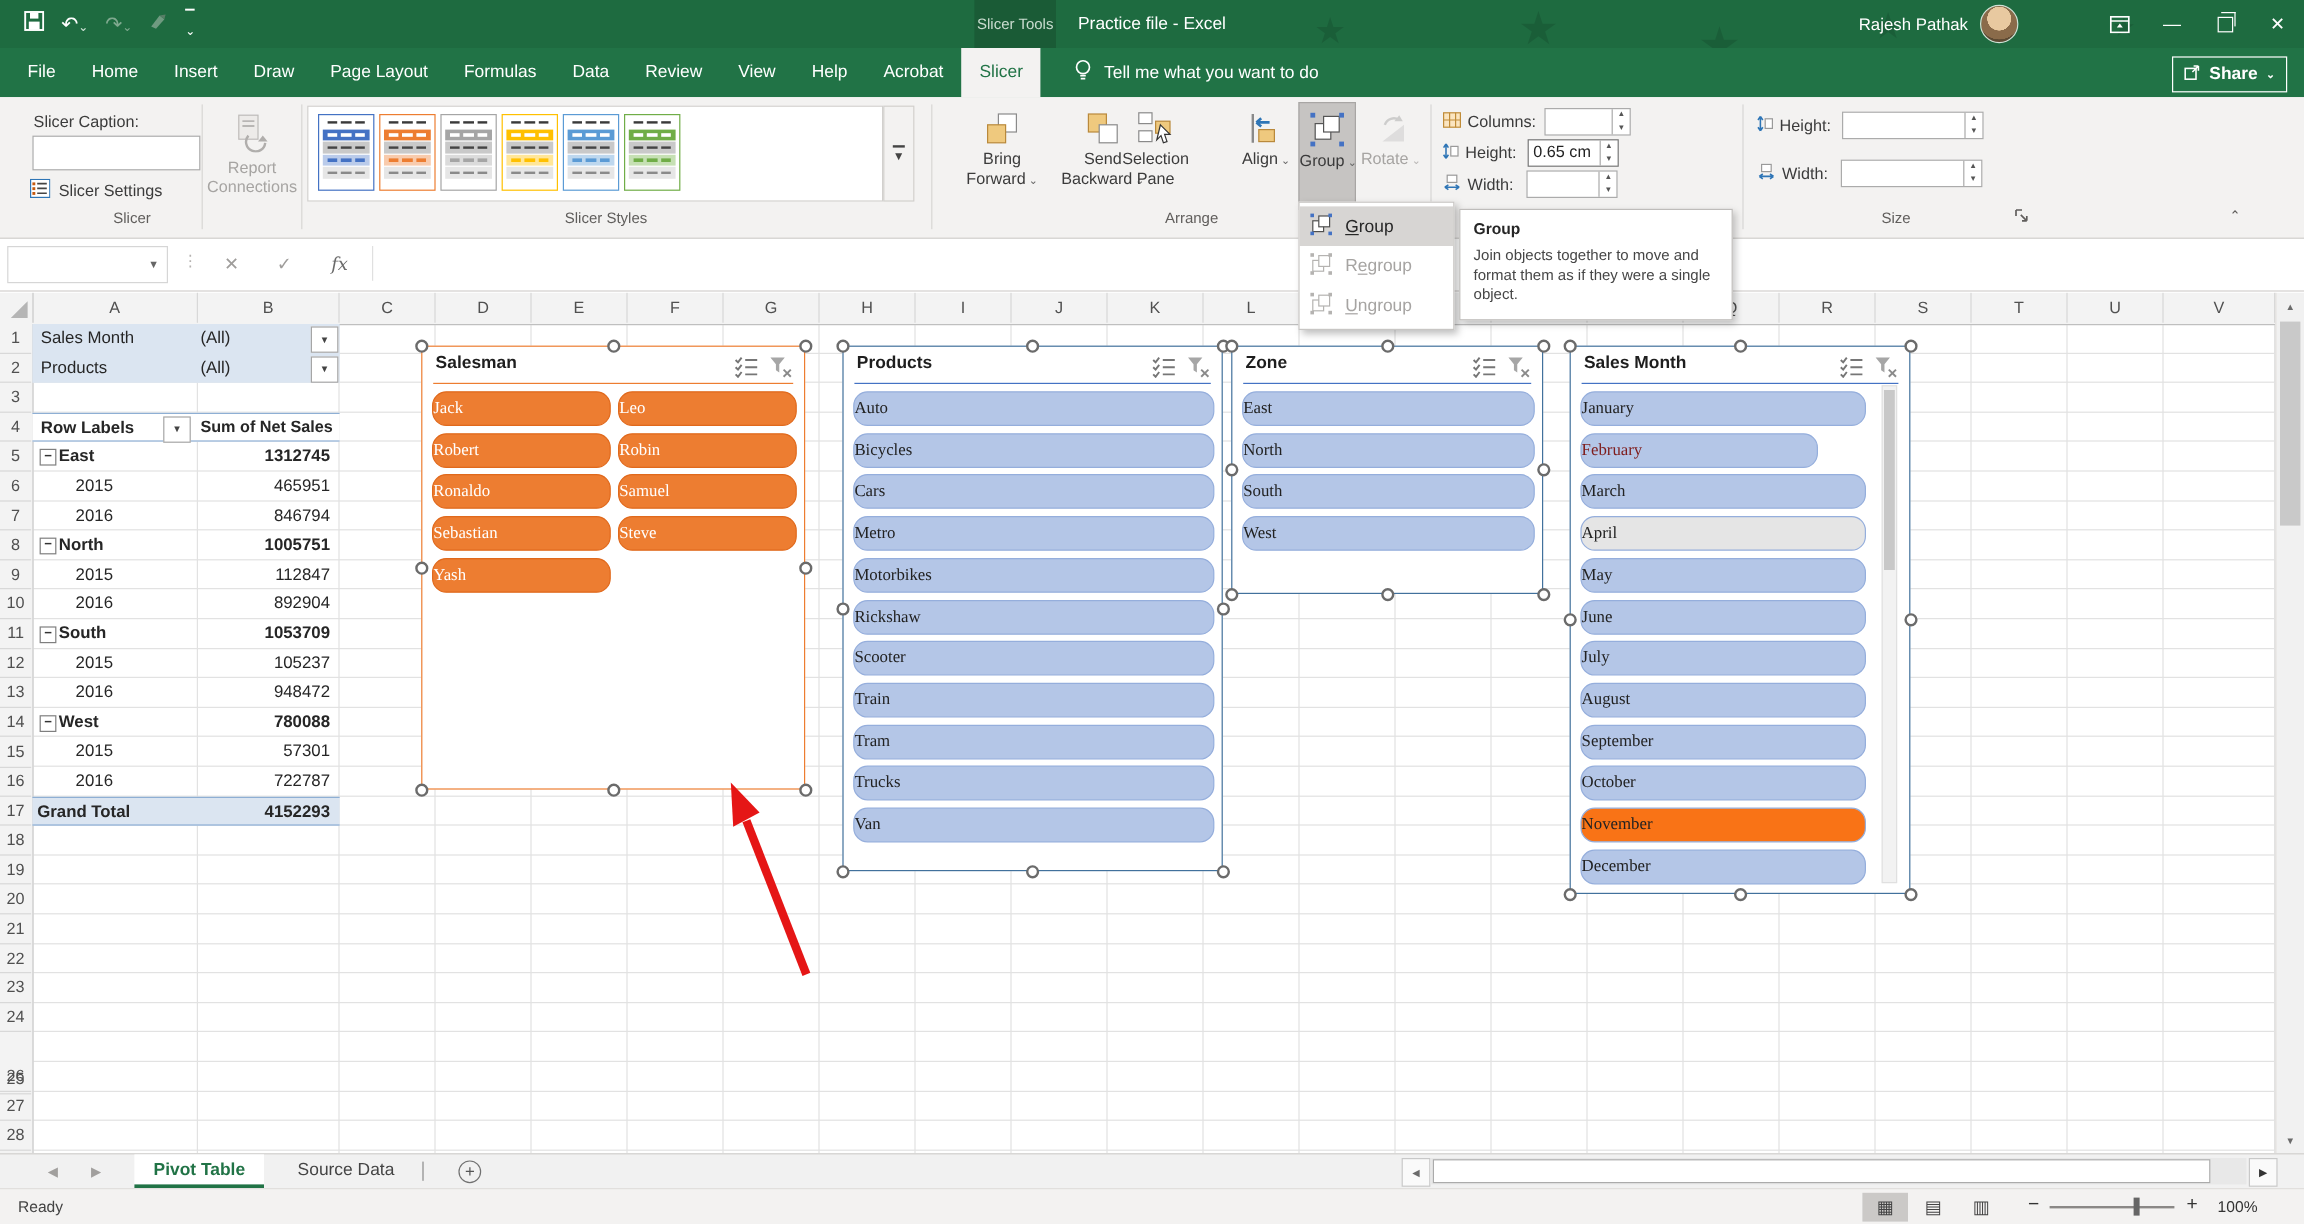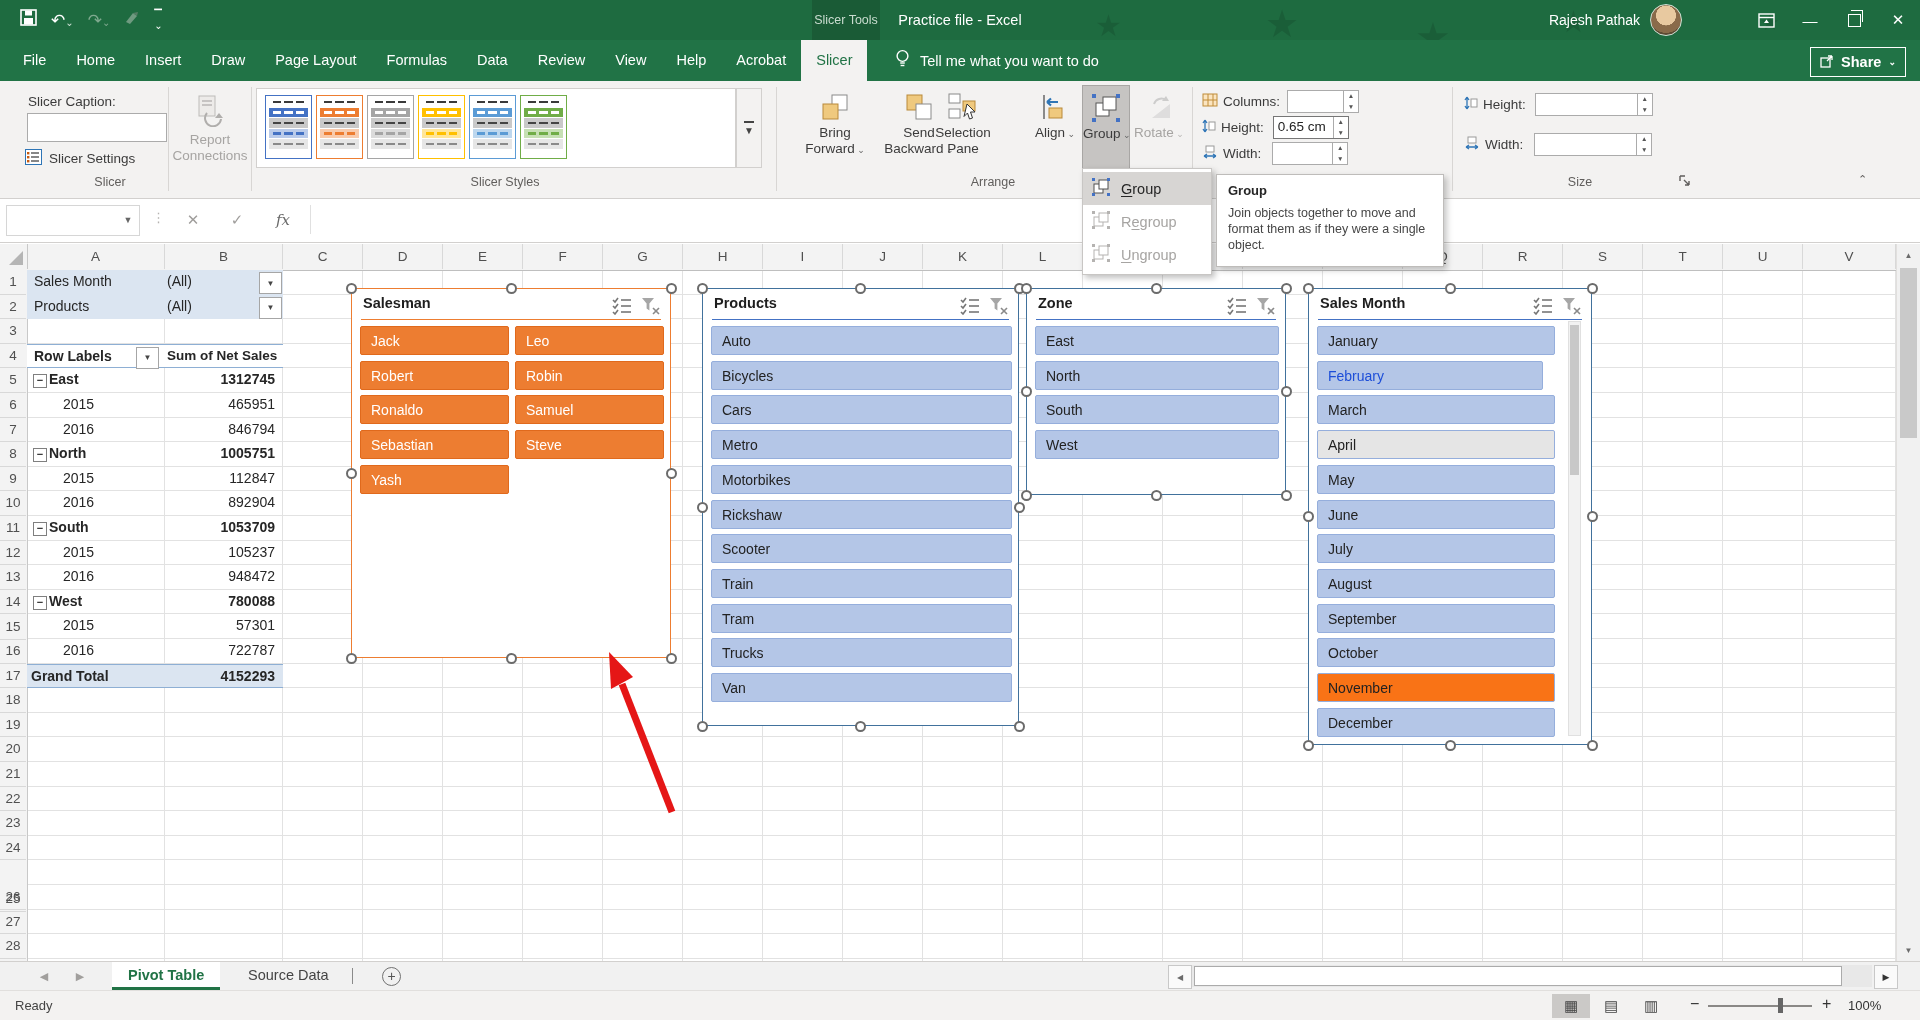--- a/index.html
+++ b/index.html
@@ -92,21 +92,21 @@
   .prow .val{position:absolute;right:8px;top:3px;}
   .prow.bold{font-weight:bold;}
   .fillblue{background:#DBE5F1;}
   .collapse{position:absolute;left:6px;top:6px;width:12px;height:12px;border:1px solid #7F7F7F;background:#fff;font-size:11px;line-height:10px;text-align:center;color:#333;}
   .ddbtn{position:absolute;width:21px;height:20px;top:2px;background:#fff;border:1px solid #A6A6A6;display:flex;align-items:center;justify-content:center;font-size:8px;color:#444;}
   
   .slicer{position:absolute;background:#fff;box-sizing:border-box;z-index:2;}
   .slicer-title{position:absolute;left:11px;top:6px;font-weight:bold;font-size:14.5px;color:#1e1e1e;white-space:nowrap;}
   .slicer-hline{position:absolute;left:9px;right:9px;top:30px;height:1px;}
   .slicer-ico{position:absolute;top:8px;width:20px;height:18px;}
-  .sitem{position:absolute;height:29px;border-radius:2px;font-size:14px;line-height:28px;padding-left:10px;box-sizing:border-box;white-space:nowrap;overflow:hidden;}
+  .sitem{position:absolute;height:29px;border-radius:12px;font-size:14px;line-height:28px;box-sizing:border-box;white-space:nowrap;overflow:hidden;font-family:Liberation Serif, serif;}
   .handle{position:absolute;width:11px;height:11px;border-radius:50%;background:#fff;border:2px solid #6B6B6B;box-sizing:border-box;z-index:4;}
   .sscroll{position:absolute;width:13px;background:#F2F2F2;border:1px solid #E0E0E0;box-sizing:border-box;}
   .sthumbbar{position:absolute;left:1px;width:9px;background:#C8C8C8;}
   
   #vscroll{left:1896px;top:244px;width:24px;height:717px;background:#F1F1F1;border-left:1px solid #E1DFDD;z-index:3;}
   .sarrow{position:absolute;left:0;width:23px;height:22px;display:flex;align-items:center;justify-content:center;font-size:8px;color:#6b6b6b;}
   #vthumb{position:absolute;left:3px;top:24px;width:17px;height:170px;background:#C9C9C9;}
   
   #tabbar{left:0;top:961px;width:1920px;height:29px;background:#F1F1F1;border-top:1px solid #D2D0CE;z-index:5;}
   .shnav{position:absolute;top:0;height:28px;width:28px;display:flex;align-items:center;justify-content:center;color:#A19F9D;font-size:11px;}
@@ -889,21 +889,21 @@
           </g>
         </svg></div>
       <div class="slicer-ico" style="right: 10px;"><svg width="20" height="18" viewBox="0 0 20 18">
           <path d="M2 1 h12 l-4.6 5.5 v7 l-2.8 -2 v-5 z" fill="#A6A6A6"></path>
           <g stroke="#8a8a8a" stroke-width="1.6">
             <line x1="13" y1="11" x2="19" y2="17"></line>
             <line x1="19" y1="11" x2="13" y2="17"></line>
           </g>
         </svg></div>
       <div class="sitem" style="left: 8px; top: 37px; width: 238px; background: rgb(180, 198, 231); border: 1px solid rgb(149, 174, 220); color: rgb(34, 34, 34);">January</div>
-      <div class="sitem" style="left: 8px; top: 71.7px; width: 226px; background: rgb(180, 198, 231); border: 1px solid rgb(149, 174, 220); color: #1d4ed8;">February</div>
+      <div class="sitem" style="left: 8px; top: 71.7px; width: 198px; background: rgb(180, 198, 231); border: 1px solid rgb(149, 174, 220); color: #7f1d1d;">February</div>
       <div class="sitem" style="left: 8px; top: 106.4px; width: 238px; background: rgb(180, 198, 231); border: 1px solid rgb(149, 174, 220); color: rgb(34, 34, 34);">March</div>
       <div class="sitem" style="left: 8px; top: 141.1px; width: 238px; background: #e5e5e5; border: 1px solid rgb(149, 174, 220); color: rgb(34, 34, 34);">April</div>
       <div class="sitem" style="left: 8px; top: 175.8px; width: 238px; background: rgb(180, 198, 231); border: 1px solid rgb(149, 174, 220); color: rgb(34, 34, 34);">May</div>
       <div class="sitem" style="left: 8px; top: 210.5px; width: 238px; background: rgb(180, 198, 231); border: 1px solid rgb(149, 174, 220); color: rgb(34, 34, 34);">June</div>
       <div class="sitem" style="left: 8px; top: 245.2px; width: 238px; background: rgb(180, 198, 231); border: 1px solid rgb(149, 174, 220); color: rgb(34, 34, 34);">July</div>
       <div class="sitem" style="left: 8px; top: 279.9px; width: 238px; background: rgb(180, 198, 231); border: 1px solid rgb(149, 174, 220); color: rgb(34, 34, 34);">August</div>
       <div class="sitem" style="left: 8px; top: 314.6px; width: 238px; background: rgb(180, 198, 231); border: 1px solid rgb(149, 174, 220); color: rgb(34, 34, 34);">September</div>
       <div class="sitem" style="left: 8px; top: 349.3px; width: 238px; background: rgb(180, 198, 231); border: 1px solid rgb(149, 174, 220); color: rgb(34, 34, 34);">October</div>
       <div class="sitem" style="left: 8px; top: 384px; width: 238px; background: #f97316; border: 1px solid rgb(149, 174, 220); color: rgb(34, 34, 34);">November</div>
       <div class="sitem" style="left: 8px; top: 418.7px; width: 238px; background: rgb(180, 198, 231); border: 1px solid rgb(149, 174, 220); color: rgb(34, 34, 34);">December</div>

